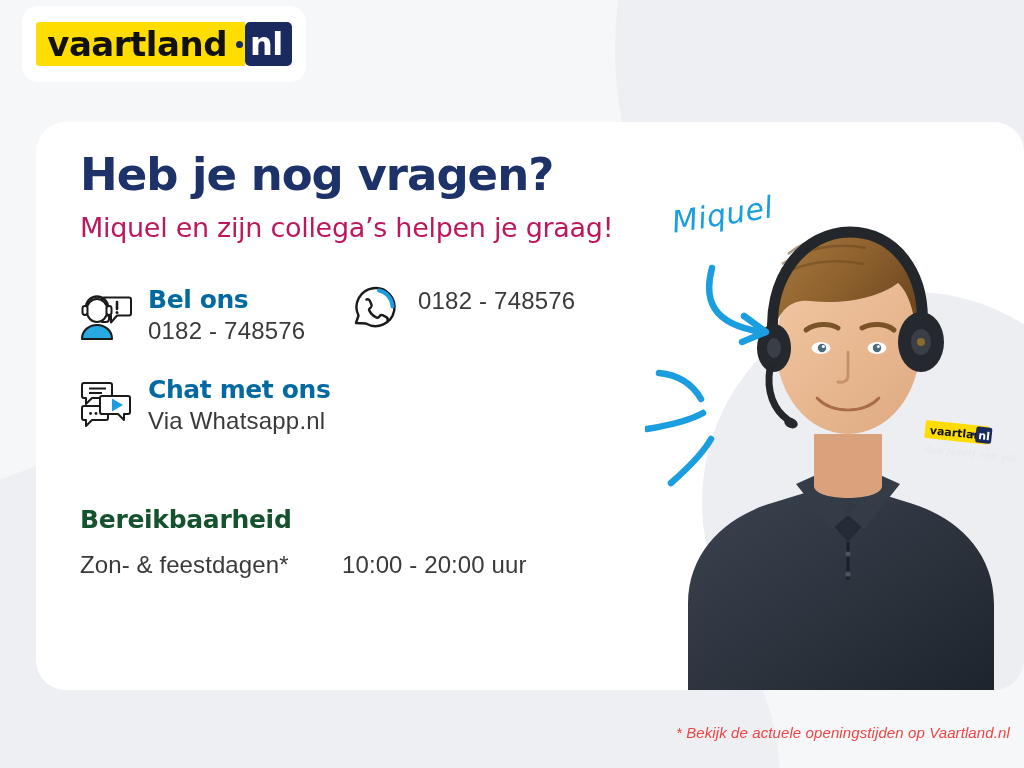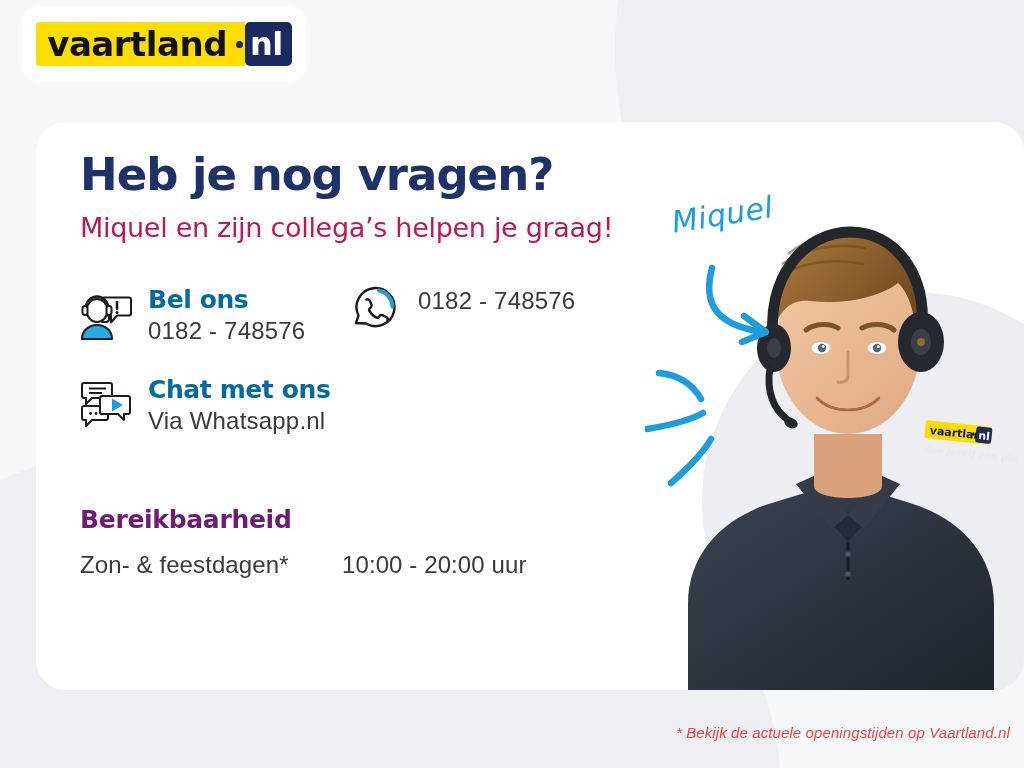--- a/index.html
+++ b/index.html
@@ -191,21 +191,21 @@
   
   .avail-title {
     position: absolute;
     left: 80px;
     top: 505px;
     margin: 0;
     font-family: "DejaVu Sans", sans-serif;
     font-weight: 700;
     font-size: 25px;
     line-height: 30px;
-    color: #701a75;
+    color: #14532d;
     letter-spacing: -0.3px;
   }
   .avail-table {
     position: absolute;
     left: 80px;
     top: 548px;
     border-collapse: collapse;
   }
   .avail-table td {
     font-family: "Liberation Sans", sans-serif;

